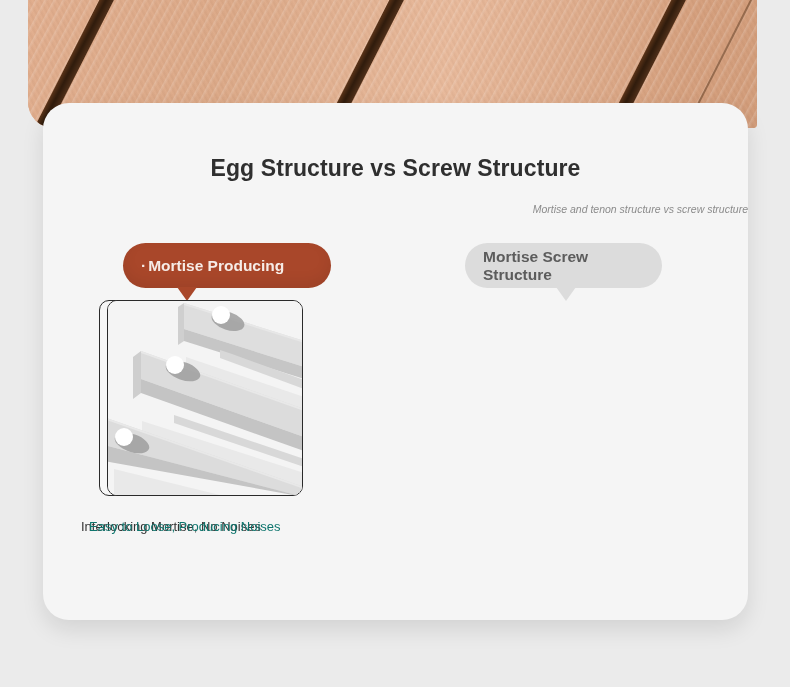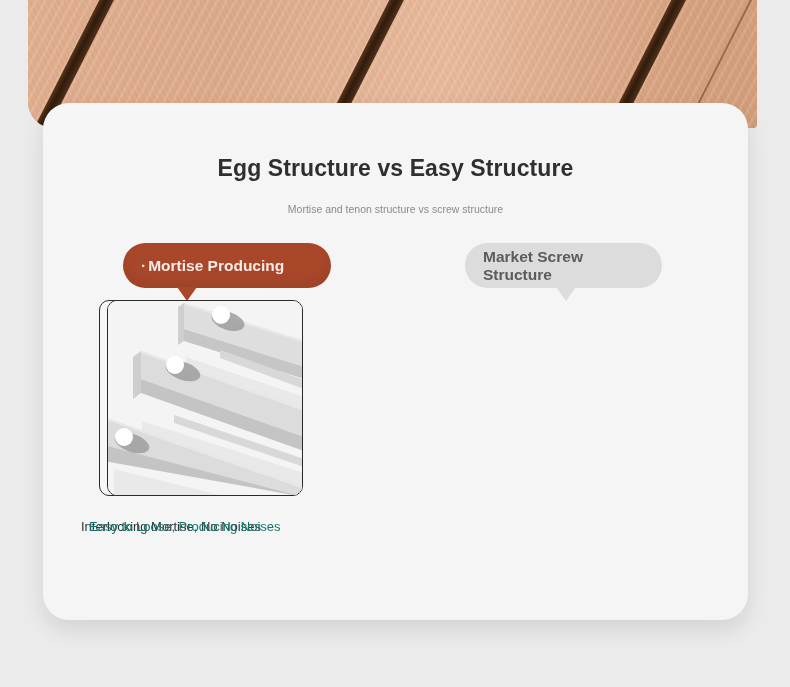--- a/index.html
+++ b/index.html
@@ -50,22 +50,22 @@
   }
 
   .title {
     position:absolute; left:0; right:0; top:52px;
     text-align:center;
     font-size:23px; font-weight:bold; color:#2f2f2f;
     letter-spacing:.1px;
   }
   .subtitle {
     position:absolute; left:0; right:0; top:100px;
-    text-align:center;
-    font-size:10.5px; color:#8b8b8b;
+    text-align:right;
+    font-size:10.5px; color:#8b8b8b;font-style:italic;
   }
 
   
   .col { position:absolute; top:140px; width:300px; }
   .col-left  { left:80px; }
   .col-right { left:404px; }
 
   
   .badge {
     position:relative;
@@ -126,21 +126,21 @@
   <div class="hero">
     <div class="hero-texture"></div>
     <div class="plank-groove" style="left:40px"></div>
     <div class="plank-groove" style="left:330px"></div>
     <div class="plank-groove" style="left:612px"></div>
     <div class="plank-seam" style="left:690px"></div>
   </div>
 
   <div class="card">
 
-    <div class="title">Egg Structure vs Easy Structure</div>
+    <div class="title">Egg Structure vs Screw Structure</div>
     <div class="subtitle">Mortise and tenon structure vs screw structure</div>
 
     <div class="col col-left">
 
       <div class="badge badge-left">
         <span class="dot">·</span>
         <span>Mortise Producing</span>
       </div>
       <div class="pointer pointer-left"></div>
     </div>
@@ -165,21 +165,21 @@
         <polygon points="92,124 135,148 135,182 92,158" fill="#c9a47a" stroke="#7a4f2a" stroke-width="1.4"></polygon>
         <polygon points="135,148 186,120 186,154 135,182" fill="#d3ae85" stroke="#7a4f2a" stroke-width="1.4"></polygon>
       </svg>
     </div>
 
     <div class="caption caption-left">Interlocking Mortise, No Noises</div>
 
     <div class="col col-right">
 
       <div class="badge badge-right">
-        <span class="two-line">Market Screw
+        <span class="two-line">Mortise Screw
 Structure</span>
       </div>
       <div class="pointer pointer-right"></div>
     </div>
 
     <div class="frame frame-right">
       <svg width="196" height="196" viewBox="0 0 196 196">
         <rect x="0" y="0" width="196" height="196" fill="#f4f4f4"></rect>
 
         <g>

